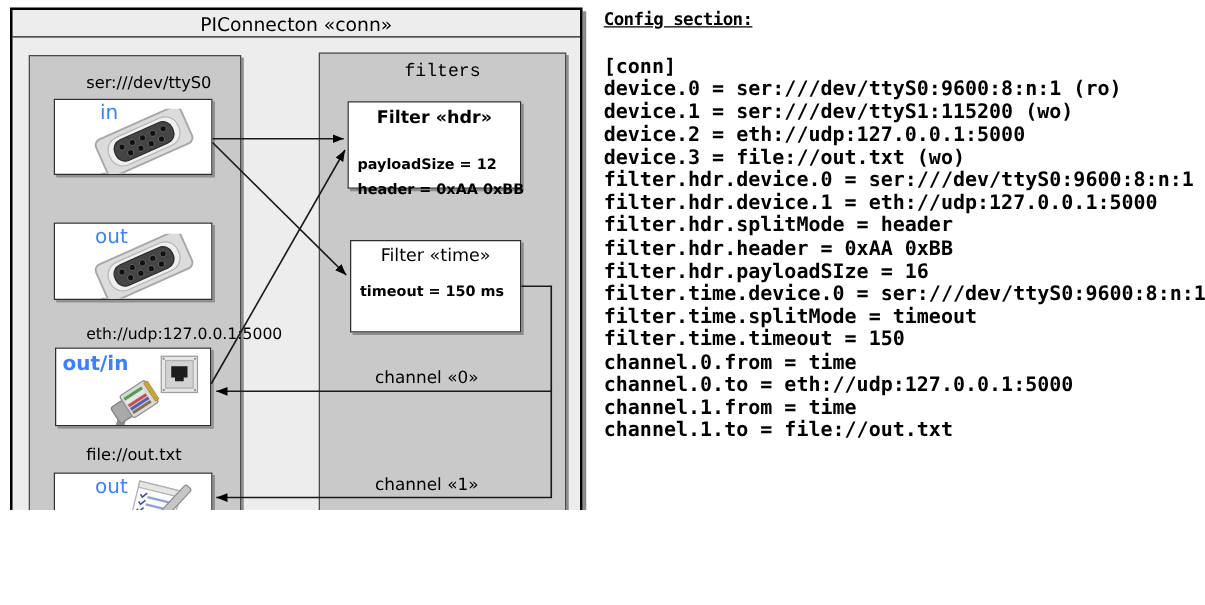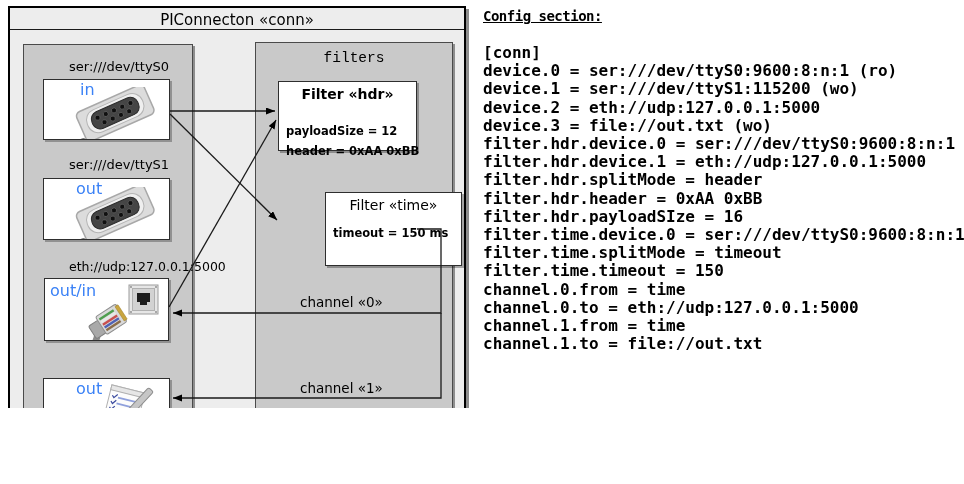--- a/index.html
+++ b/index.html
@@ -30,38 +30,38 @@
   .dev-label { position: absolute; left: 23px; width: 170px; text-align: left; font-size: 13px; margin-left: 46px; }
   .dl0 { top: 59px; } .dl1 { top: 157px; } .dl2 { top: 259px; font-size: 12.5px; } .dl3 { top: 357px; }
 
   .dev-box {
     position: absolute; left: 43px; width: 127px; background: #fff;
     border: 1.6px solid #2e2e2e; box-shadow: 2px 2px 0 rgba(0,0,0,0.28);
     overflow: hidden;
   }
   .db0 { top: 79px; height: 61px; }
   .db1 { top: 178px; height: 62px; }
-  .db2 { top: 278px; left: 44px; width: 125px; height: 63px; }
+  .db2 { top: 278px; left: 44px; width: 125px; height: 63px; font-weight: bold; }
   .db3 { top: 378px; height: 61px; }
   .dir { position: absolute; font-size: 16px; line-height: 18px; color: #3b82f6; }
   .dir0 { left: 36px; top: 1px; } .dir1 { left: 32px; top: 1px; }
   .dir2 { left: 5px;  top: 3px; } .dir3 { left: 32px; top: 1px; }
 
   .serial-icon  { position: absolute; left: 14px; bottom: 0; width: 110px; height: 52px; }
   .eth-jack-icon{ position: absolute; right: 9px; top: 5px; width: 31px; height: 31px; }
   .eth-plug-icon{ position: absolute; left: 24px; top: 22px; width: 70px; height: 40px; }
   .notepad-icon { position: absolute; left: 54px; top: 4px; width: 60px; height: 56px; }
 
   
   .filter-box {
     position: absolute; background: #fff; border: 1.4px solid #2e2e2e;
     box-shadow: 2px 2px 0 rgba(0,0,0,0.3);
   }
   .fb0 { left: 278px; top: 81px;  width: 139px; height: 70px; font-weight: bold; }
-  .fb1 { left: 280px; top: 192px; width: 137px; height: 74px; margin-left: 45px; }
+  .fb1 { left: 280px; top: 192px; width: 137px; height: 74px; }
   .filter-title { text-align: center; font-size: 14px; padding-top: 4px; }
   .filter-prop { position: absolute; left: 7px; font-size: 11.5px; line-height: 14.5px; white-space: nowrap; }
   .fp0a { top: 41px; margin-top: 21px; } .fp0b { top: 42px; } .fp1a { top: 33px; font-weight: bold; }
 
   
   .channel-label { position: absolute; left: 300px; width: 123px; font-size: 13.5px; }
   .ch0 { top: 294px; } .ch1 { top: 380px; }
 
   
   .overlay { position: absolute; left: 0; top: 0; pointer-events: none; z-index: 5; }
@@ -111,21 +111,20 @@
           <circle cx="43.5" cy="31" r="2.5"></circle>
             <circle cx="52.5" cy="31" r="2.5"></circle>
             <circle cx="61.5" cy="31" r="2.5"></circle>
             <circle cx="70.5" cy="31" r="2.5"></circle>
         </g>
         <circle cx="16" cy="40" r="3" fill="#9b9b9b" stroke="#7d7d7d"></circle>
       </g>
     </svg>
   </div>
 
-  <div class="dev-label dl1">ser:///dev/ttyS1</div>
   <div class="dev-box db1">
     <span class="dir dir1">out</span>
     <svg class="serial-icon" viewBox="0 0 110 52">
       <g transform="rotate(-24 55 26)">
         <rect x="20" y="11" width="74" height="32" rx="5" fill="#dcdcdc" stroke="#a8a8a8" stroke-width="1.5"></rect>
         <rect x="27" y="15" width="60" height="24" rx="11" fill="#efefef" stroke="#b5b5b5"></rect>
         <rect x="32" y="18" width="50" height="18" rx="8" fill="#454545" stroke="#2b2b2b"></rect>
         <g fill="#101010" stroke="#6e6e6e" stroke-width="0.6">
           <circle cx="39" cy="24" r="2.5"></circle>
             <circle cx="48" cy="24" r="2.5"></circle>
@@ -162,20 +161,21 @@
         <rect x="32" y="15" width="17" height="2.4" fill="#4f9e4f"></rect>
         <rect x="32" y="18.2" width="17" height="2.4" fill="#e8e8e8"></rect>
         <rect x="32" y="21.4" width="17" height="2.4" fill="#c94f4f"></rect>
         <rect x="32" y="24.6" width="17" height="2.4" fill="#4f62b5"></rect>
         <rect x="32" y="27.8" width="17" height="2.4" fill="#8a6c4a"></rect>
         <rect x="52" y="14" width="3.5" height="17" fill="#c9a53e" stroke="#9e7f2a" stroke-width="0.5"></rect>
       </g>
     </svg>
   </div>
 
+  <div class="dev-label dl3">file://out.txt</div>
   <div class="dev-box db3">
     <span class="dir dir3">out</span>
     <svg class="notepad-icon" viewBox="0 0 60 56">
       <ellipse cx="30" cy="50" rx="21" ry="3.5" fill="rgba(0,0,0,0.12)"></ellipse>
       <g transform="rotate(14 28 28)">
         <rect x="8" y="6" width="34" height="42" fill="#fcfcfc" stroke="#b0b0b0"></rect>
         <rect x="8" y="6" width="34" height="5" fill="#e6e6e6" stroke="#b0b0b0"></rect>
         <g stroke="#8fa0dc" stroke-width="1.8">
           <line x1="17" y1="17" x2="38" y2="17"></line>
             <line x1="17" y1="23" x2="38" y2="23"></line>

